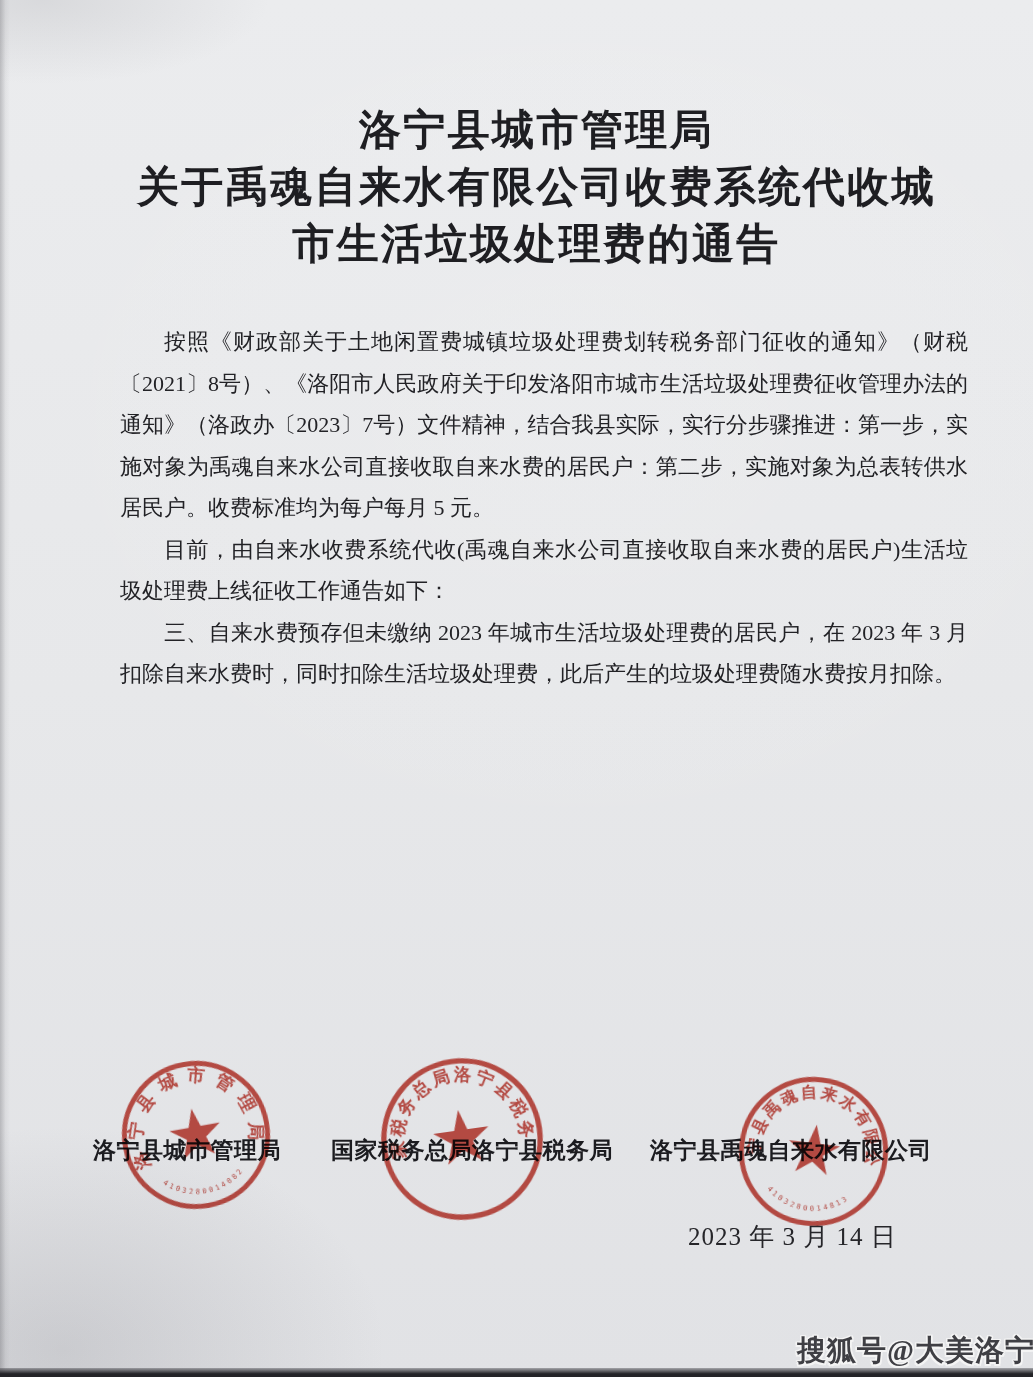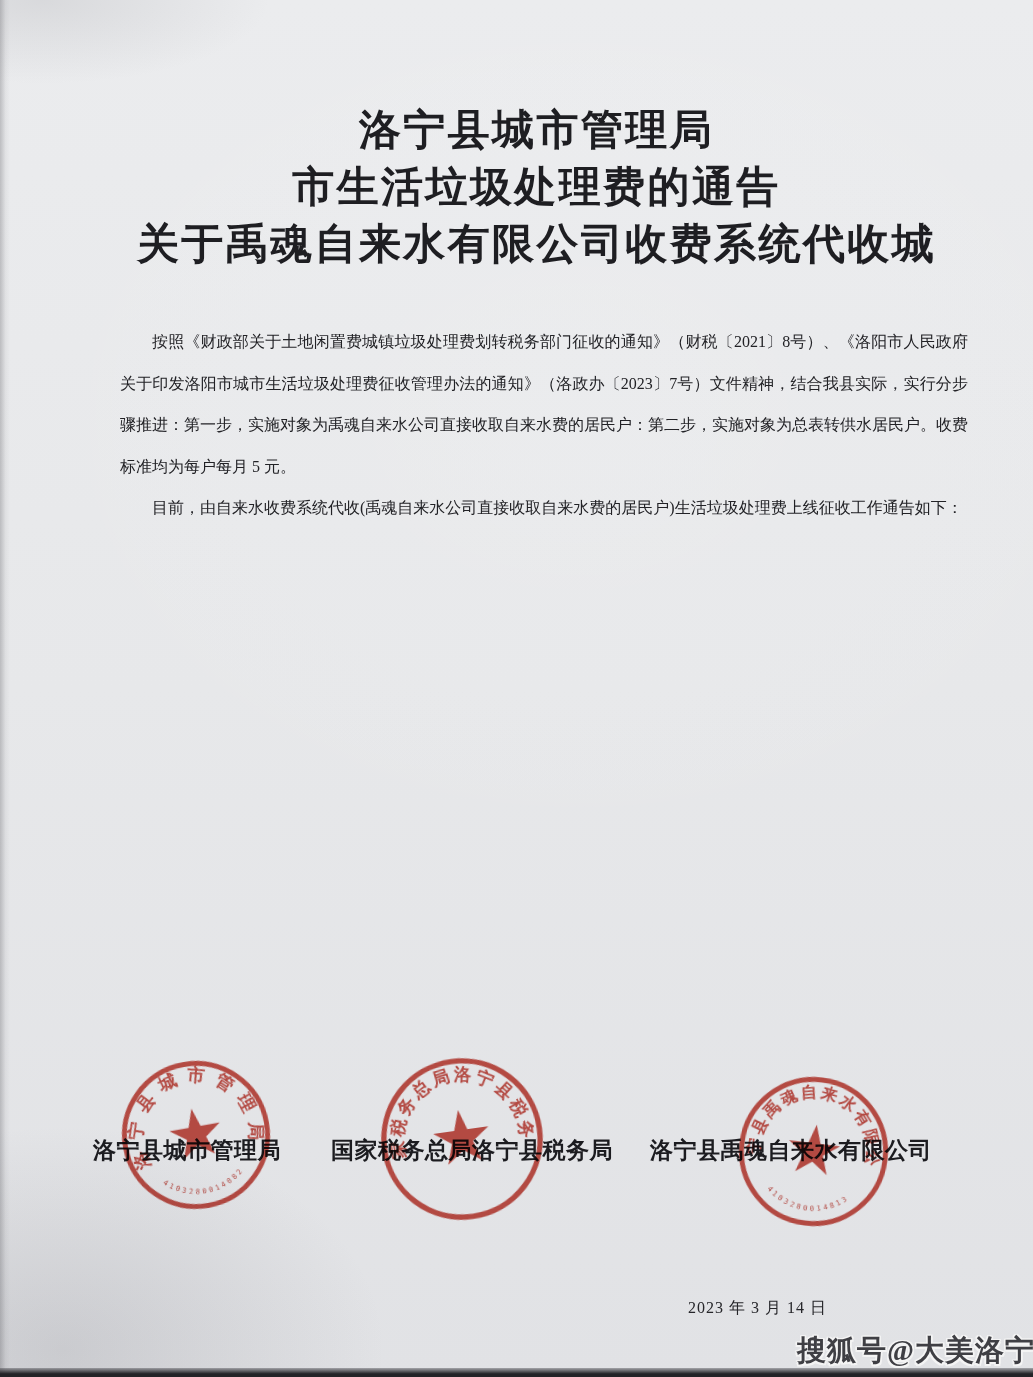--- a/index.html
+++ b/index.html
@@ -16,58 +16,59 @@
   }
   .edge-left{position:absolute;left:0;top:0;width:10px;height:100%;
     background:linear-gradient(90deg,rgba(70,70,76,0.28),rgba(70,70,76,0.06) 55%,transparent);pointer-events:none;}
   .edge-right{position:absolute;right:0;top:0;width:7px;height:100%;
     background:linear-gradient(180deg,#cbbba2 0%,#b5a68e 45%,#a89a84 100%);}
   .edge-bottom{position:absolute;left:0;bottom:0;width:100%;height:9px;
     background:linear-gradient(180deg,rgba(90,90,96,0.45),#232327 65%);}
   .title{padding:102px 60px 0 60px;margin:0;text-align:center;
     font-size:42px;line-height:57px;letter-spacing:2.4px;font-weight:700;color:#1e1e22;}
   .title div{white-space:nowrap;}
-  .body-text{margin:48px 85px 0 100px;font-size:16px;line-height:41.5px;
+  .body-text{margin:48px 85px 0 100px;font-size:22px;line-height:41.5px;
     text-align:justify;color:#222226;}
   .body-text p{margin:0;text-indent:2em;}
   .seal{position:absolute;mix-blend-mode:multiply;opacity:0.88;filter:blur(0.35px);}
   .seal svg{display:block;width:100%;height:100%;}
   .seal-1{left:120px;top:1059px;width:152px;height:152px;transform:rotate(-10deg);}
   .seal-2{left:379px;top:1056px;width:166px;height:166px;transform:rotate(-8deg);}
   .seal-3{left:737px;top:1075px;width:153px;height:153px;transform:rotate(7deg);}
   .ring{font-family:"Liberation Serif","DejaVu Serif",serif;font-weight:700;}
   .ring-8{font-size:20px;letter-spacing:10px;}
   .ring-12{font-size:18px;letter-spacing:3px;}
   .serial{font-size:8px;letter-spacing:3px;font-family:"DejaVu Sans Mono",monospace;}
   .seal-label{position:absolute;top:1135px;font-size:23px;font-weight:700;
     letter-spacing:0.5px;color:#1c1c20;white-space:nowrap;}
   .seal-label-1{left:93px;}
   .seal-label-2{left:331px;}
   .seal-label-3{left:650px;}
-  .issue-date{position:absolute;left:688px;top:1298px;font-size:16px;
+  .issue-date{position:absolute;left:688px;top:1220px;font-size:25px;
     letter-spacing:1px;color:#26262a;white-space:nowrap;}
   .watermark{position:absolute;right:18px;bottom:6px;font-size:29px;font-weight:700;
     letter-spacing:1px;color:#3f3f44;font-family:Liberation Serif, serif;
     text-shadow:-1.5px -1.5px 0 #f4f4f4,1.5px -1.5px 0 #f4f4f4,-1.5px 1.5px 0 #f4f4f4,
       1.5px 1.5px 0 #f4f4f4,0 -1.5px 0 #f4f4f4,0 1.5px 0 #f4f4f4,-1.5px 0 0 #f4f4f4,1.5px 0 0 #f4f4f4;}
 </style>
 </head>
 <body>
 
 <div class="page">
 
   <h1 class="title">
     <div>洛宁县城市管理局</div>
+    <div>关于禹魂自来水有限公司收费系统代收城</div>
     <div>市生活垃圾处理费的通告</div>
-    <div>关于禹魂自来水有限公司收费系统代收城</div>
   </h1>
 
   <div class="body-text">
     <p>按照《财政部关于土地闲置费城镇垃圾处理费划转税务部门征收的通知》（财税〔2021〕8号）、《洛阳市人民政府关于印发洛阳市城市生活垃圾处理费征收管理办法的通知》（洛政办〔2023〕7号）文件精神，结合我县实际，实行分步骤推进：第一步，实施对象为禹魂自来水公司直接收取自来水费的居民户：第二步，实施对象为总表转供水居民户。收费标准均为每户每月 5 元。</p>
     <p>目前，由自来水收费系统代收(禹魂自来水公司直接收取自来水费的居民户)生活垃圾处理费上线征收工作通告如下：</p>
+    <p>三、自来水费预存但未缴纳 2023 年城市生活垃圾处理费的居民户，在 2023 年 3 月扣除自来水费时，同时扣除生活垃圾处理费，此后产生的垃圾处理费随水费按月扣除。</p>
   </div>
 
   <div class="seal-label seal-label-1">洛宁县城市管理局</div>
   <div class="seal-label seal-label-2">国家税务总局洛宁县税务局</div>
   <div class="seal-label seal-label-3">洛宁县禹魂自来水有限公司</div>
 
   <div class="seal seal-1">
     <svg viewBox="0 0 170 170">
       <defs>
         <path id="s1-top" d="M 28.6 105.5 A 60 60 0 1 1 141.4 105.5" fill="none"></path>

